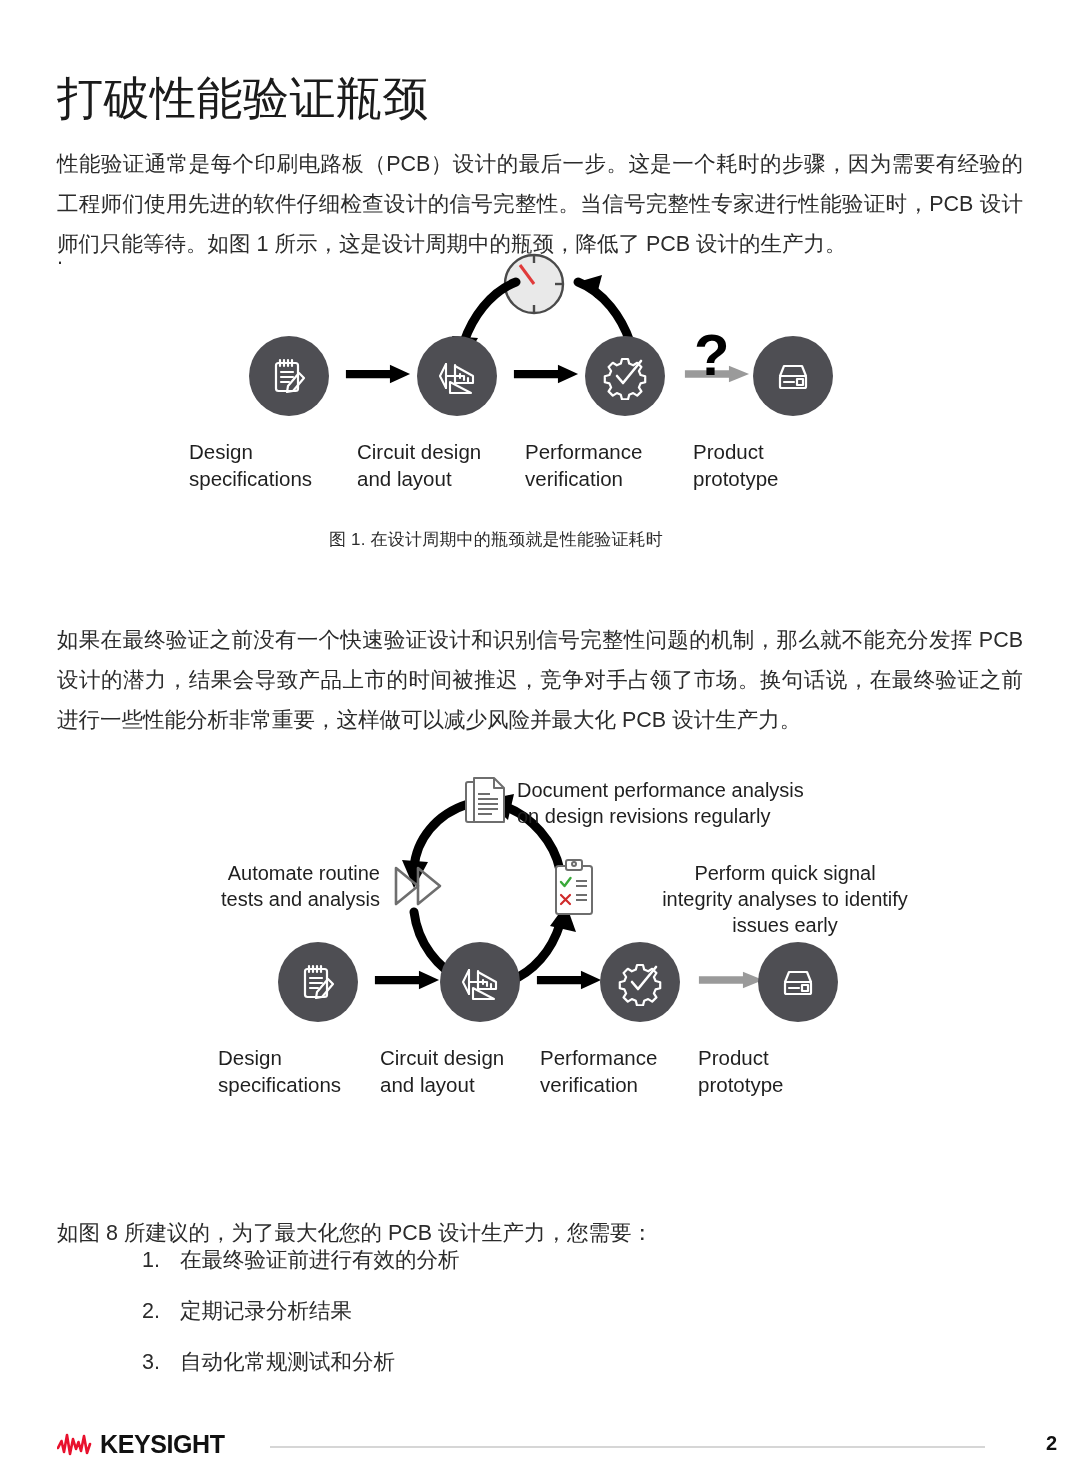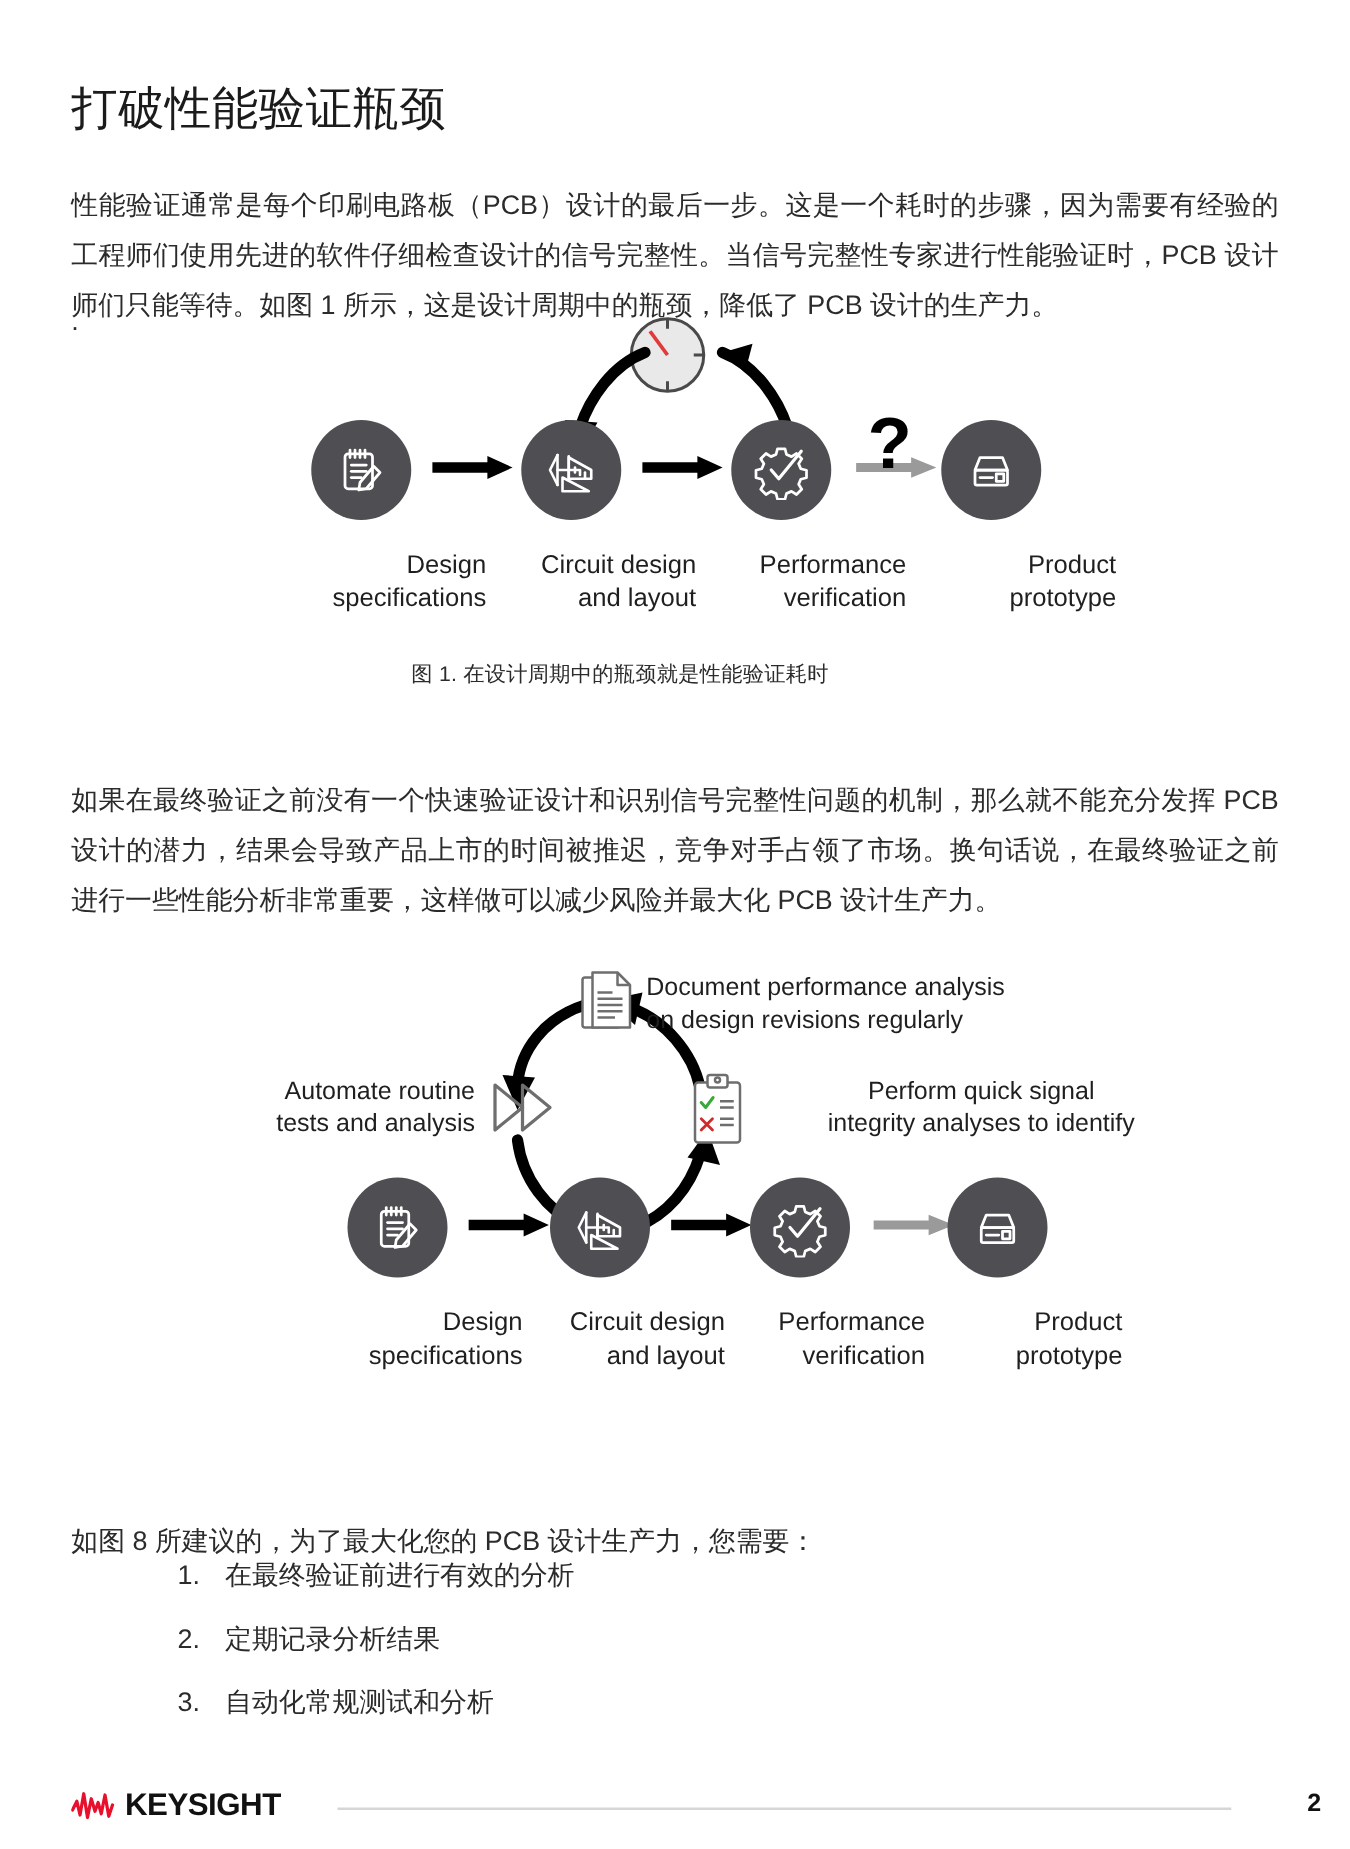--- a/index.html
+++ b/index.html
@@ -19,21 +19,21 @@
     position: absolute;
     inset: 0;
     padding: 0;
   }
 
   
   .title {
     position: absolute;
     left: 57px;
     top: 40px;
-    font-size: 37px;
+    font-size: 46px;
     font-weight: 400;
     letter-spacing: 0.5px;
     color: #1b1b1b;
     line-height: 1.2;
   }
 
   
   .para {
     position: absolute;
     left: 57px;
@@ -94,21 +94,21 @@
     background: #4e4e53;
     display: flex;
     align-items: center;
     justify-content: center;
   }
   .node svg { display: block; }
 
   .node-label {
     position: absolute;
     width: 200px;
-    text-align: right;
+    text-align: left;
     font-size: 20.5px;
     line-height: 27px;
     color: #1f1f1f;
   }
 
   
   .arrow-straight {
     position: absolute;
     height: 22px;
   }
@@ -355,20 +355,21 @@
         <line x1="26" y1="29" x2="37" y2="29"></line>
         <line x1="26" y1="38" x2="37" y2="38"></line>
         <line x1="26" y1="43" x2="37" y2="43"></line>
         <path d="M 11 25 l 3.5 4 6-8" stroke="#3aa93a" stroke-width="2.4" stroke-linecap="round"></path>
         <path d="M 11 38 l 9 9 M 20 38 l -9 9" stroke="#d02b2b" stroke-width="2.2" stroke-linecap="round"></path>
       </svg>
     </div>
     <div class="anno right" style="left:605px; top:98px; width:360px;text-align:center;">
       <div>Perform quick signal</div>
       <div>integrity analyses to identify</div>
+      <div>issues early</div>
     </div>
 
     <div style="position:absolute; left:390px; top:100px;">
       <svg width="58" height="48" viewBox="0 0 58 48" fill="none" stroke="#6e6e6e" stroke-width="2.6" stroke-linejoin="round">
         <path d="M 6 6 L 28 24 L 6 42 Z"></path>
         <path d="M 28 6 L 50 24 L 28 42 Z"></path>
       </svg>
     </div>
     <div class="anno left" style="left:-10px; top:98px; width:390px;">
       <div>Automate routine</div>

